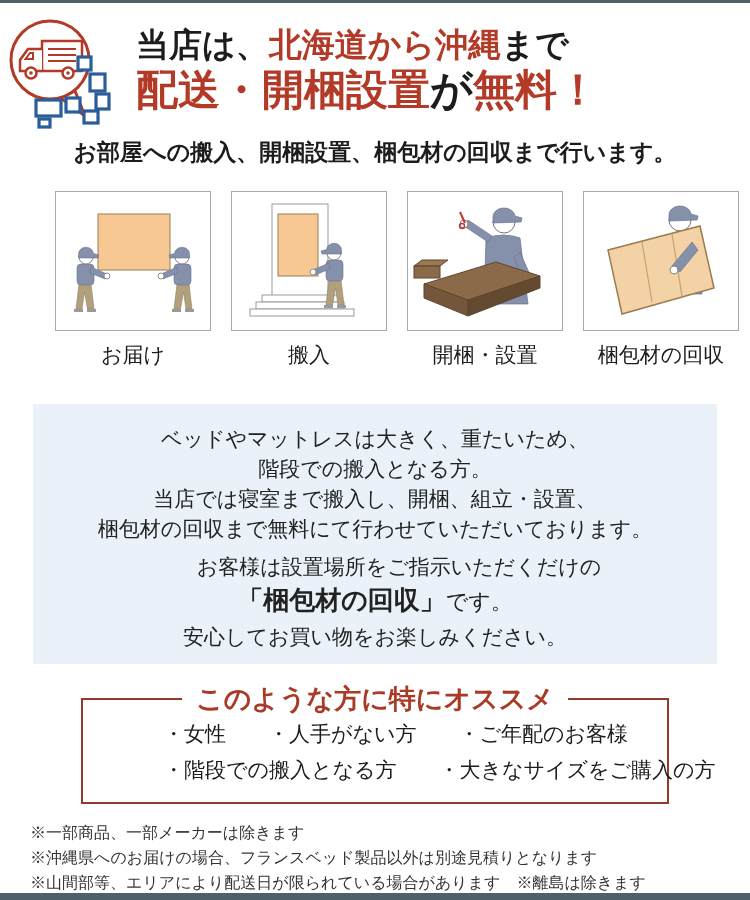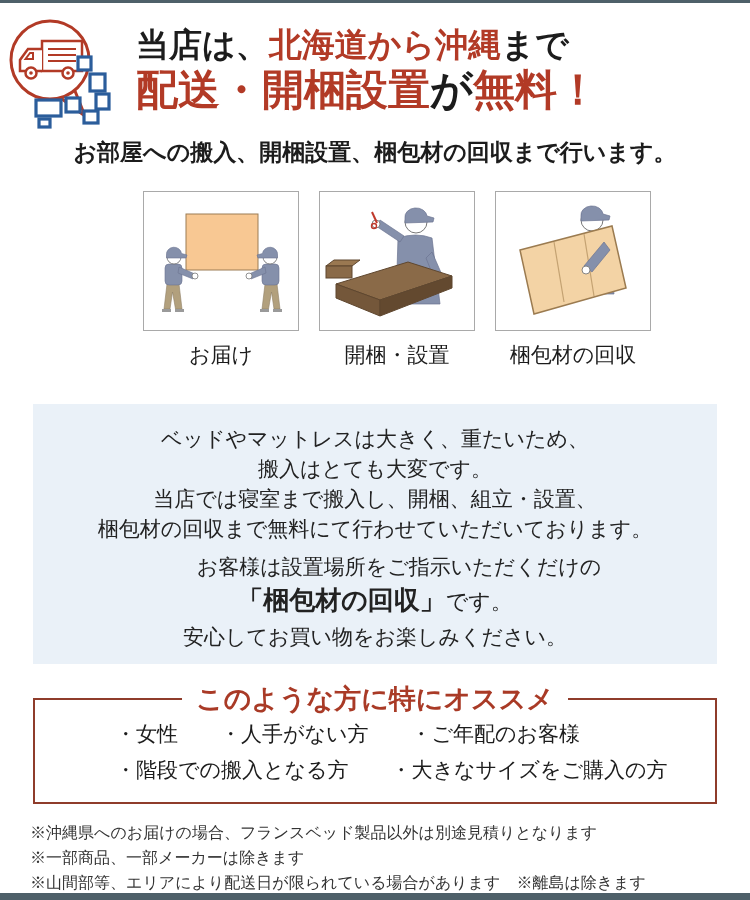--- a/index.html
+++ b/index.html
@@ -31,21 +31,21 @@
 
   
   .info-box { width:684px; margin:37px auto 0; background:#eaf1f8; text-align:center; padding:20px 0 12px; color:#222; }
   .info-line { font-size:21px; line-height:30px; }
   .info-gap { margin-top:8px;padding-left:48px; }
   .raku-line { line-height:36px; }
   .raku-em { font-size:26px; font-weight:bold; }
   .raku-post { font-size:22px; }
 
   
-  .recommend { position:relative; width:684px; margin:34px auto 0; border:2px solid #8f3c2b; padding:16px 10px 14px 80px; }
+  .recommend { position:relative; width:588px; margin:34px auto 0; border:2px solid #8f3c2b; padding:16px 10px 14px 80px; }
   .recommend-title {
     position:absolute; top:-17px; left:50%; transform:translateX(-50%);
     background:#fff; padding:0 14px; font-size:27px; font-weight:bold; color:#a93a26; white-space:nowrap; line-height:32px;
   }
   .recommend-row { font-size:21px; line-height:36px; white-space:nowrap; }
 
   
   .footnotes { margin:16px 0 0 30px; font-size:16px; color:#333; }
   .footnote { line-height:25px; }
 </style>
@@ -111,20 +111,33 @@
       <div class="panel-frame">
         <svg viewBox="0 0 154 138" width="154" height="138">
           <rect x="42" y="22" width="72" height="56" fill="#f8c893" stroke="#9c7c54" stroke-width="1"></rect>
           <use href="#wkr" transform="translate(30,120)"></use>
           <use href="#wkr" transform="translate(126,120) scale(-1,1)"></use>
         </svg>
       </div>
       <div class="panel-caption">お届け</div>
     </div>
 
+    <div class="panel">
+      <div class="panel-frame">
+        <svg viewBox="0 0 154 138" width="154" height="138">
+          <rect x="40" y="12" width="56" height="103" fill="#fff" stroke="#999" stroke-width="1"></rect>
+          <rect x="46" y="22" width="40" height="62" fill="#f8c893" stroke="#9c7c54" stroke-width="1"></rect>
+          <rect x="30" y="103" width="76" height="7" fill="#fff" stroke="#999" stroke-width="1"></rect>
+          <rect x="24" y="110" width="88" height="7" fill="#fff" stroke="#999" stroke-width="1"></rect>
+          <rect x="18" y="117" width="104" height="7" fill="#fff" stroke="#999" stroke-width="1"></rect>
+          <use href="#wkr" transform="translate(102,116) scale(-1,1)"></use>
+        </svg>
+      </div>
+      <div class="panel-caption">搬入</div>
+    </div>
 
     <div class="panel">
       <div class="panel-frame">
         <svg viewBox="0 0 154 138" width="154" height="138">
 
           <circle cx="96" cy="30" r="11" fill="#fff" stroke="#777" stroke-width="1"></circle>
           <path d="M85 26 a11 9 0 0 1 22 -2 l7 2 l-1 4 l-28 1 z" fill="#8590ab" stroke="#6b7490" stroke-width="0.7"></path>
           <path d="M78 46 Q96 40 112 46 L120 112 H76 Z" fill="#8590ab" stroke="#6b7490" stroke-width="0.7"></path>
           <path d="M80 50 L56 34 L60 28 L84 44 Z" fill="#8590ab" stroke="#6b7490" stroke-width="0.7"></path>
           <circle cx="56" cy="32" r="4" fill="#fff" stroke="#777" stroke-width="0.9"></circle>
@@ -158,34 +171,34 @@
           <path d="M108 50 L88 74 L96 80 L114 58 Z" fill="#8590ab" stroke="#6b7490" stroke-width="0.7"></path>
           <circle cx="90" cy="78" r="4" fill="#fff" stroke="#777" stroke-width="0.9"></circle>
         </svg>
       </div>
       <div class="panel-caption">梱包材の回収</div>
     </div>
   </div>
 
   <div class="info-box">
     <div class="info-line">ベッドやマットレスは大きく、重たいため、</div>
-    <div class="info-line">搬入はとても大変です。</div>
+    <div class="info-line">階段での搬入となる方。</div>
     <div class="info-line">当店では寝室まで搬入し、開梱、組立・設置、</div>
     <div class="info-line">梱包材の回収まで無料にて行わせていただいております。</div>
     <div class="info-line info-gap">お客様は設置場所をご指示いただくだけの</div>
     <div class="raku-line"><span class="raku-em">「梱包材の回収」</span><span class="raku-post">です。</span></div>
     <div class="info-line">安心してお買い物をお楽しみください。</div>
   </div>
 
   <div class="recommend">
     <div class="recommend-title">このような方に特にオススメ</div>
     <div class="recommend-row">・女性　　・人手がない方　　・ご年配のお客様</div>
     <div class="recommend-row">・階段での搬入となる方　　・大きなサイズをご購入の方</div>
   </div>
 
   <div class="footnotes">
+    <div class="footnote">※一部商品、一部メーカーは除きます</div>
     <div class="footnote">※沖縄県へのお届けの場合、フランスベッド製品以外は別途見積りとなります</div>
-    <div class="footnote">※一部商品、一部メーカーは除きます</div>
     <div class="footnote">※山間部等、エリアにより配送日が限られている場合があります　※離島は除きます</div>
   </div>
 
   <div class="bottom-bar"></div>
 </div>
 
 </body></html>

